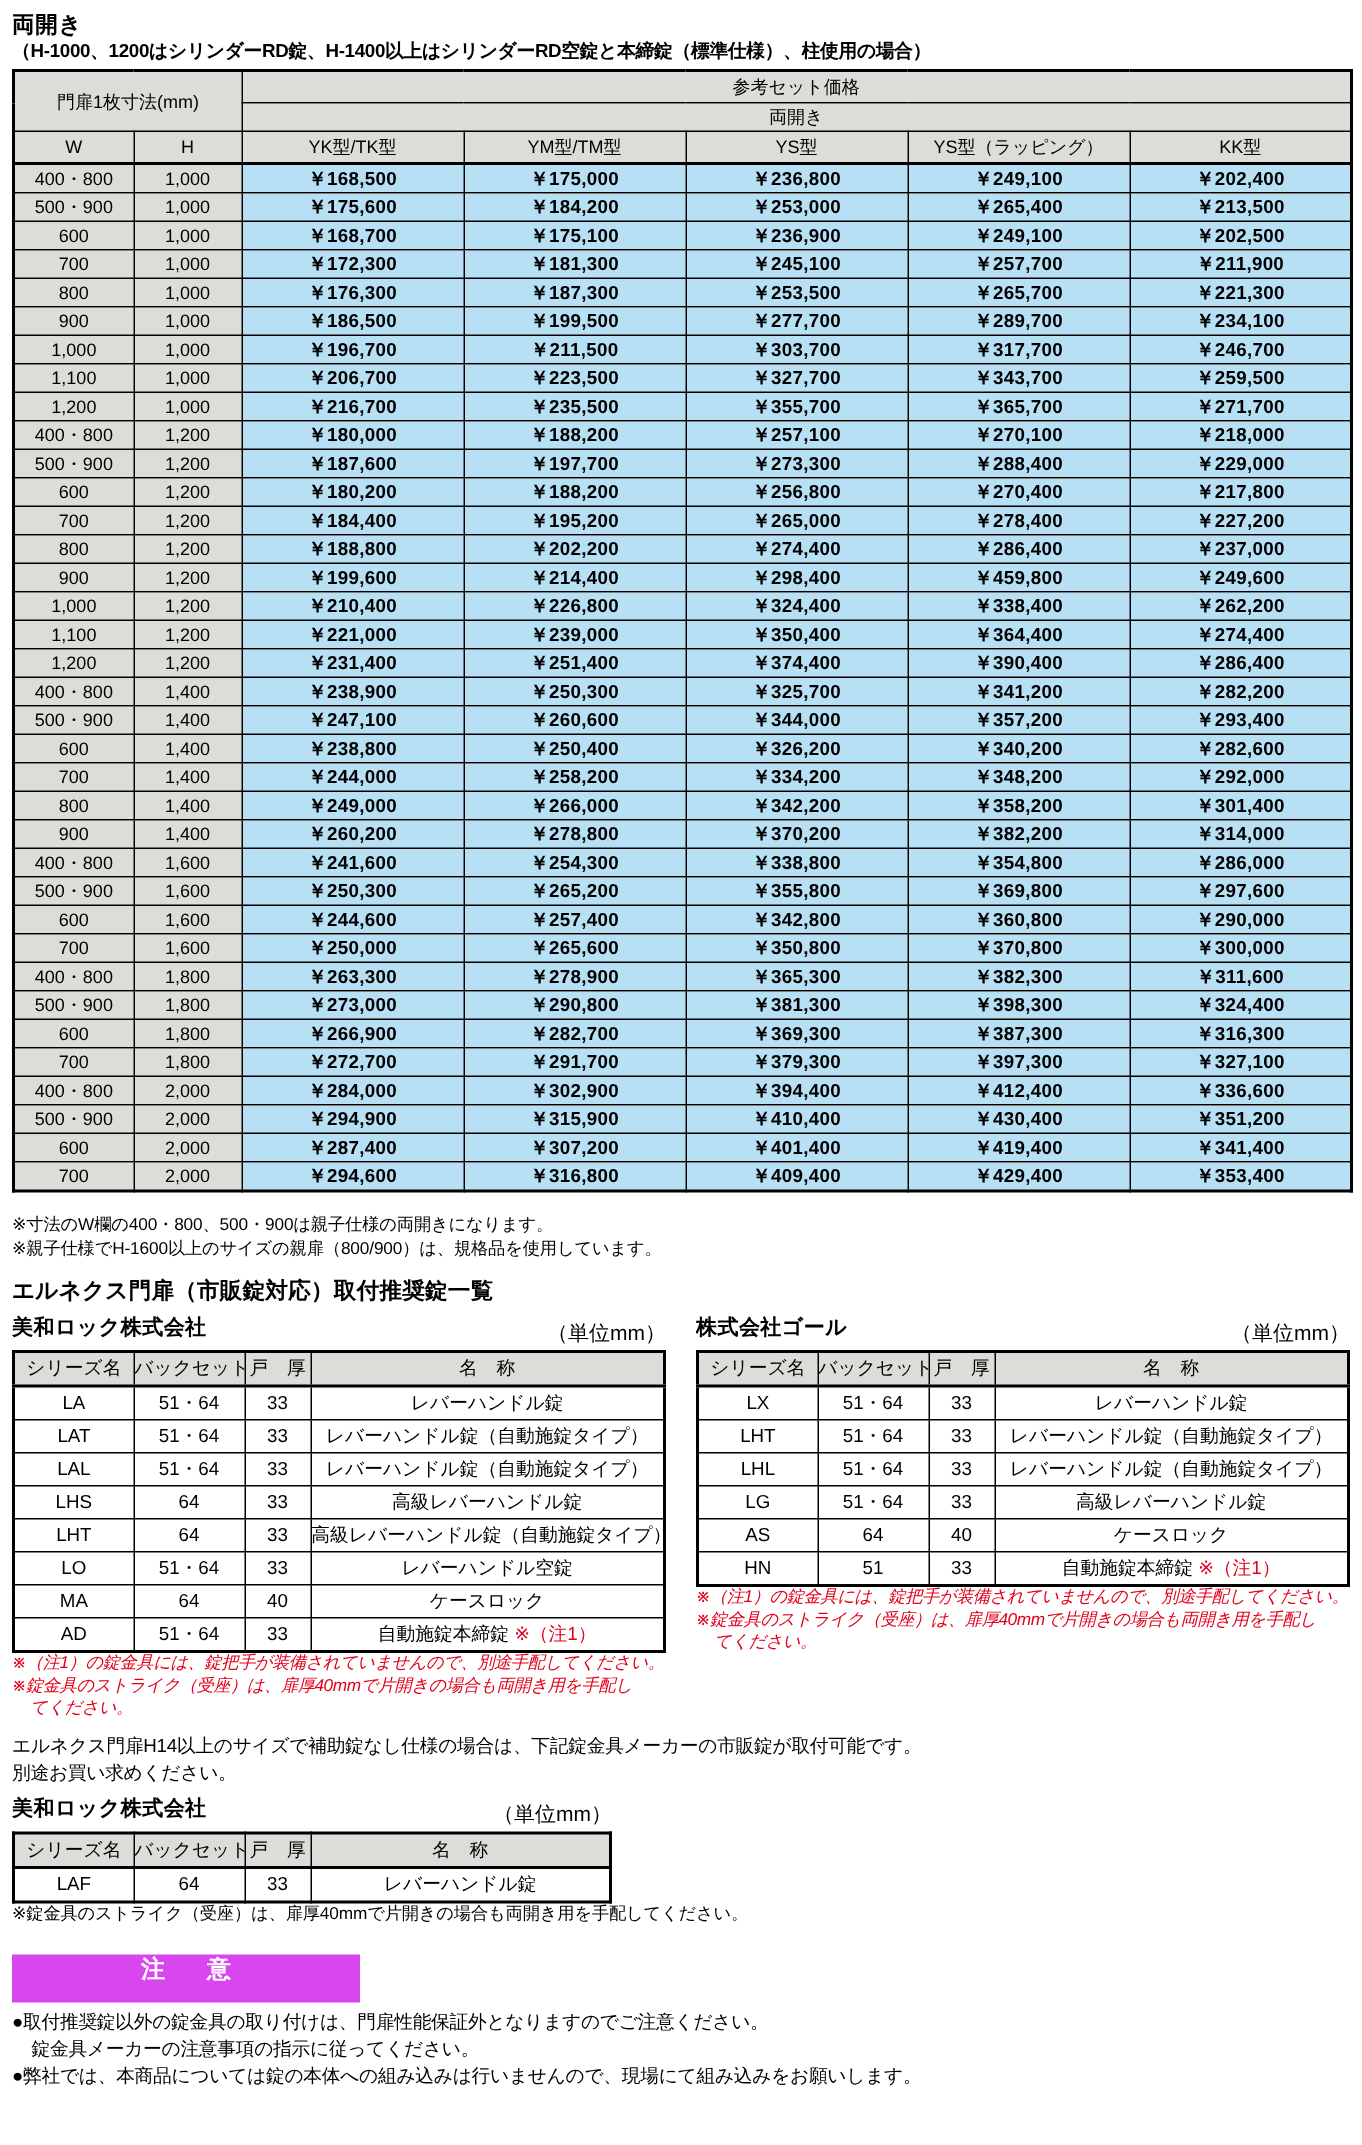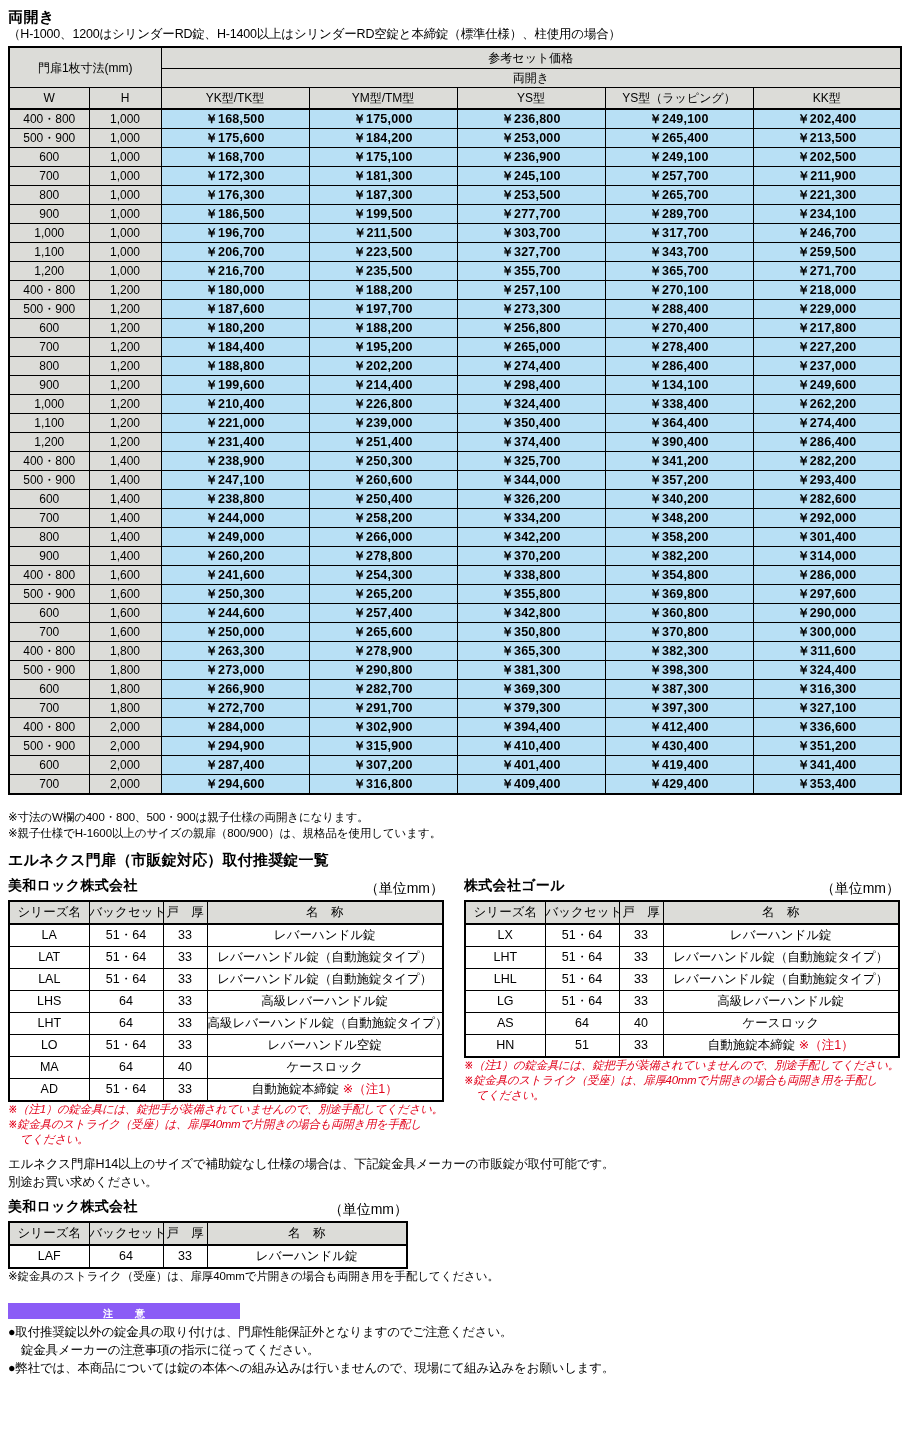--- a/index.html
+++ b/index.html
@@ -24,21 +24,21 @@
   
   .h-main {
     font-size: 15px;
     font-weight: bold;
     letter-spacing: 0.5px;
     margin: 2px 0 2px 0;
     line-height: 1.15;
   }
   .h-sub {
     font-size: 12.5px;
-    font-weight: normal;
+    font-weight: bold;
     margin: 0 0 4px 0;
     line-height: 1.2;
     letter-spacing: -0.2px;
   }
   .h-section {
     font-size: 15px;
     font-weight: bold;
     margin: 10px 0 4px 0;
     letter-spacing: 0.2px;
   }
@@ -184,27 +184,27 @@
   .lower-section { margin-top: 8px; }
   .company-head-small {
     overflow: hidden;
     width: 400px;
     margin-bottom: 2px;
   }
 
   
   .caution-wrap { margin-top: 18px; }
   .caution-bar {
-    background: #8b5cf6;
+    background: #d946ef;
     color: #ffffff;
     width: 232px;
-    height: 16px;
+    height: 32px;
     line-height: 22px;
     text-align: center;
-    font-size: 10px;
+    font-size: 16px;
     font-weight: bold;
     letter-spacing: 6px;
     text-indent: 6px;
     margin-left: 0px;
   }
   .caution-list {
     margin: 4px 0 0 0;
     font-size: 12.5px;
     line-height: 1.45;
     letter-spacing: -0.2px;
@@ -374,21 +374,21 @@
           <td class="price">￥274,400</td>
           <td class="price">￥286,400</td>
           <td class="price">￥237,000</td>
         </tr>
         <tr>
           <td class="dim">900</td>
           <td class="dim">1,200</td>
           <td class="price">￥199,600</td>
           <td class="price">￥214,400</td>
           <td class="price">￥298,400</td>
-          <td class="price">￥134,100</td>
+          <td class="price">￥459,800</td>
           <td class="price">￥249,600</td>
         </tr>
         <tr>
           <td class="dim">1,000</td>
           <td class="dim">1,200</td>
           <td class="price">￥210,400</td>
           <td class="price">￥226,800</td>
           <td class="price">￥324,400</td>
           <td class="price">￥338,400</td>
           <td class="price">￥262,200</td>

